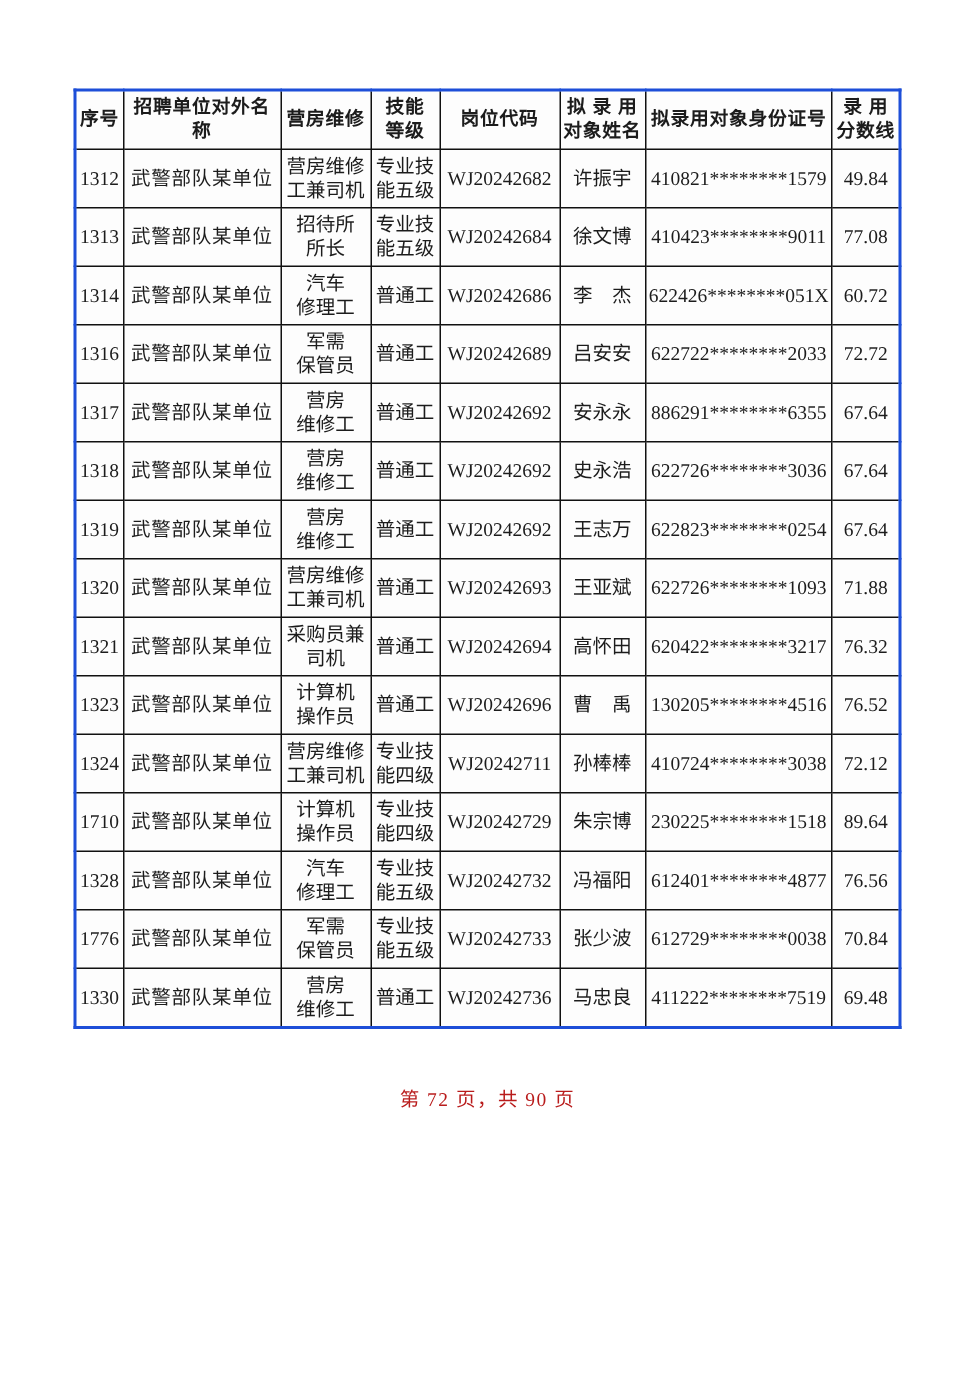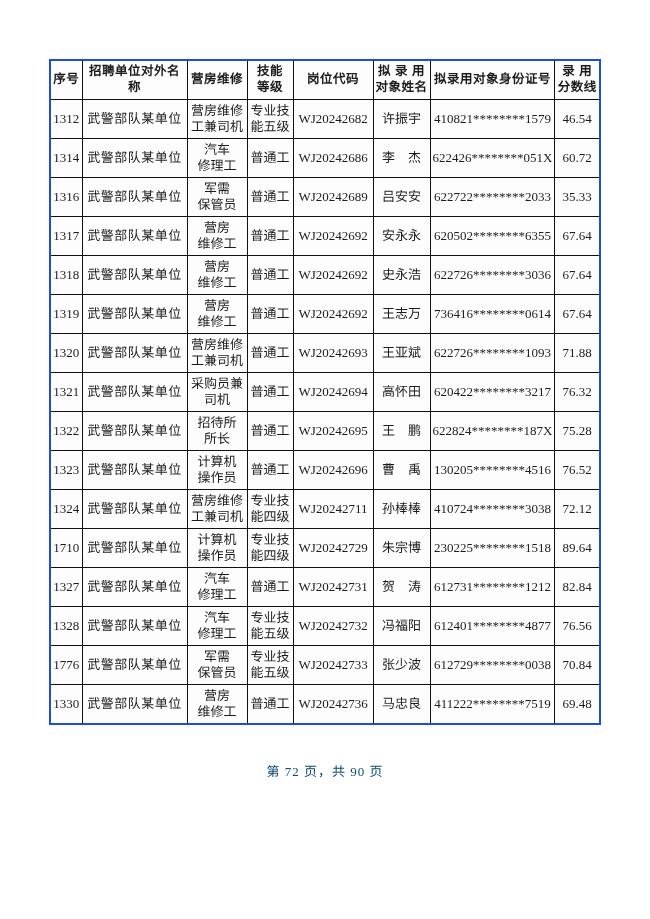--- a/index.html
+++ b/index.html
@@ -55,21 +55,21 @@
   col.c-id { width: 119px; }
   col.c-score { width: 45px; }
   td.cell-unit { letter-spacing: 0.5px; }
   td.cell-candidate-id { font-size: 12.5px; }
   td.cell-position-code { font-size: 12.5px; }
   .footer {
     margin-top: 36px;
     text-align: center;
     font-size: 13px;
     letter-spacing: 1px;
-    color: #0c4a6e;
+    color: #b91c1c;
   }
 </style>
 </head>
 <body>
 
 <div class="page">
 
   <table class="roster">
     <colgroup>
       <col class="c-serial">
@@ -100,21 +100,33 @@
         <tr>
           <td class="cell-serial">1312</td>
           <td class="cell-unit">武警部队某单位</td>
           <td class="cell-position">营房维修
 工兼司机</td>
           <td class="cell-skill-level">专业技
 能五级</td>
           <td class="cell-position-code">WJ20242682</td>
           <td class="cell-candidate-name">许振宇</td>
           <td class="cell-candidate-id">410821********1579</td>
-          <td class="cell-score">46.54</td>
+          <td class="cell-score">49.84</td>
+        </tr>
+        <tr>
+          <td class="cell-serial">1313</td>
+          <td class="cell-unit">武警部队某单位</td>
+          <td class="cell-position">招待所
+所长</td>
+          <td class="cell-skill-level">专业技
+能五级</td>
+          <td class="cell-position-code">WJ20242684</td>
+          <td class="cell-candidate-name">徐文博</td>
+          <td class="cell-candidate-id">410423********9011</td>
+          <td class="cell-score">77.08</td>
         </tr>
         <tr>
           <td class="cell-serial">1314</td>
           <td class="cell-unit">武警部队某单位</td>
           <td class="cell-position">汽车
 修理工</td>
           <td class="cell-skill-level">普通工</td>
           <td class="cell-position-code">WJ20242686</td>
           <td class="cell-candidate-name">李　杰</td>
           <td class="cell-candidate-id">622426********051X</td>
@@ -122,31 +134,31 @@
         </tr>
         <tr>
           <td class="cell-serial">1316</td>
           <td class="cell-unit">武警部队某单位</td>
           <td class="cell-position">军需
 保管员</td>
           <td class="cell-skill-level">普通工</td>
           <td class="cell-position-code">WJ20242689</td>
           <td class="cell-candidate-name">吕安安</td>
           <td class="cell-candidate-id">622722********2033</td>
-          <td class="cell-score">35.33</td>
+          <td class="cell-score">72.72</td>
         </tr>
         <tr>
           <td class="cell-serial">1317</td>
           <td class="cell-unit">武警部队某单位</td>
           <td class="cell-position">营房
 维修工</td>
           <td class="cell-skill-level">普通工</td>
           <td class="cell-position-code">WJ20242692</td>
           <td class="cell-candidate-name">安永永</td>
-          <td class="cell-candidate-id">620502********6355</td>
+          <td class="cell-candidate-id">886291********6355</td>
           <td class="cell-score">67.64</td>
         </tr>
         <tr>
           <td class="cell-serial">1318</td>
           <td class="cell-unit">武警部队某单位</td>
           <td class="cell-position">营房
 维修工</td>
           <td class="cell-skill-level">普通工</td>
           <td class="cell-position-code">WJ20242692</td>
           <td class="cell-candidate-name">史永浩</td>
@@ -154,21 +166,21 @@
           <td class="cell-score">67.64</td>
         </tr>
         <tr>
           <td class="cell-serial">1319</td>
           <td class="cell-unit">武警部队某单位</td>
           <td class="cell-position">营房
 维修工</td>
           <td class="cell-skill-level">普通工</td>
           <td class="cell-position-code">WJ20242692</td>
           <td class="cell-candidate-name">王志万</td>
-          <td class="cell-candidate-id">736416********0614</td>
+          <td class="cell-candidate-id">622823********0254</td>
           <td class="cell-score">67.64</td>
         </tr>
         <tr>
           <td class="cell-serial">1320</td>
           <td class="cell-unit">武警部队某单位</td>
           <td class="cell-position">营房维修
 工兼司机</td>
           <td class="cell-skill-level">普通工</td>
           <td class="cell-position-code">WJ20242693</td>
           <td class="cell-candidate-name">王亚斌</td>
@@ -178,31 +190,20 @@
         <tr>
           <td class="cell-serial">1321</td>
           <td class="cell-unit">武警部队某单位</td>
           <td class="cell-position">采购员兼
 司机</td>
           <td class="cell-skill-level">普通工</td>
           <td class="cell-position-code">WJ20242694</td>
           <td class="cell-candidate-name">高怀田</td>
           <td class="cell-candidate-id">620422********3217</td>
           <td class="cell-score">76.32</td>
-        </tr>
-        <tr>
-          <td class="cell-serial">1322</td>
-          <td class="cell-unit">武警部队某单位</td>
-          <td class="cell-position">招待所
-所长</td>
-          <td class="cell-skill-level">普通工</td>
-          <td class="cell-position-code">WJ20242695</td>
-          <td class="cell-candidate-name">王　鹏</td>
-          <td class="cell-candidate-id">622824********187X</td>
-          <td class="cell-score">75.28</td>
         </tr>
         <tr>
           <td class="cell-serial">1323</td>
           <td class="cell-unit">武警部队某单位</td>
           <td class="cell-position">计算机
 操作员</td>
           <td class="cell-skill-level">普通工</td>
           <td class="cell-position-code">WJ20242696</td>
           <td class="cell-candidate-name">曹　禹</td>
           <td class="cell-candidate-id">130205********4516</td>
@@ -226,31 +227,20 @@
           <td class="cell-position">计算机
 操作员</td>
           <td class="cell-skill-level">专业技
 能四级</td>
           <td class="cell-position-code">WJ20242729</td>
           <td class="cell-candidate-name">朱宗博</td>
           <td class="cell-candidate-id">230225********1518</td>
           <td class="cell-score">89.64</td>
         </tr>
         <tr>
-          <td class="cell-serial">1327</td>
-          <td class="cell-unit">武警部队某单位</td>
-          <td class="cell-position">汽车
-修理工</td>
-          <td class="cell-skill-level">普通工</td>
-          <td class="cell-position-code">WJ20242731</td>
-          <td class="cell-candidate-name">贺　涛</td>
-          <td class="cell-candidate-id">612731********1212</td>
-          <td class="cell-score">82.84</td>
-        </tr>
-        <tr>
           <td class="cell-serial">1328</td>
           <td class="cell-unit">武警部队某单位</td>
           <td class="cell-position">汽车
 修理工</td>
           <td class="cell-skill-level">专业技
 能五级</td>
           <td class="cell-position-code">WJ20242732</td>
           <td class="cell-candidate-name">冯福阳</td>
           <td class="cell-candidate-id">612401********4877</td>
           <td class="cell-score">76.56</td>

